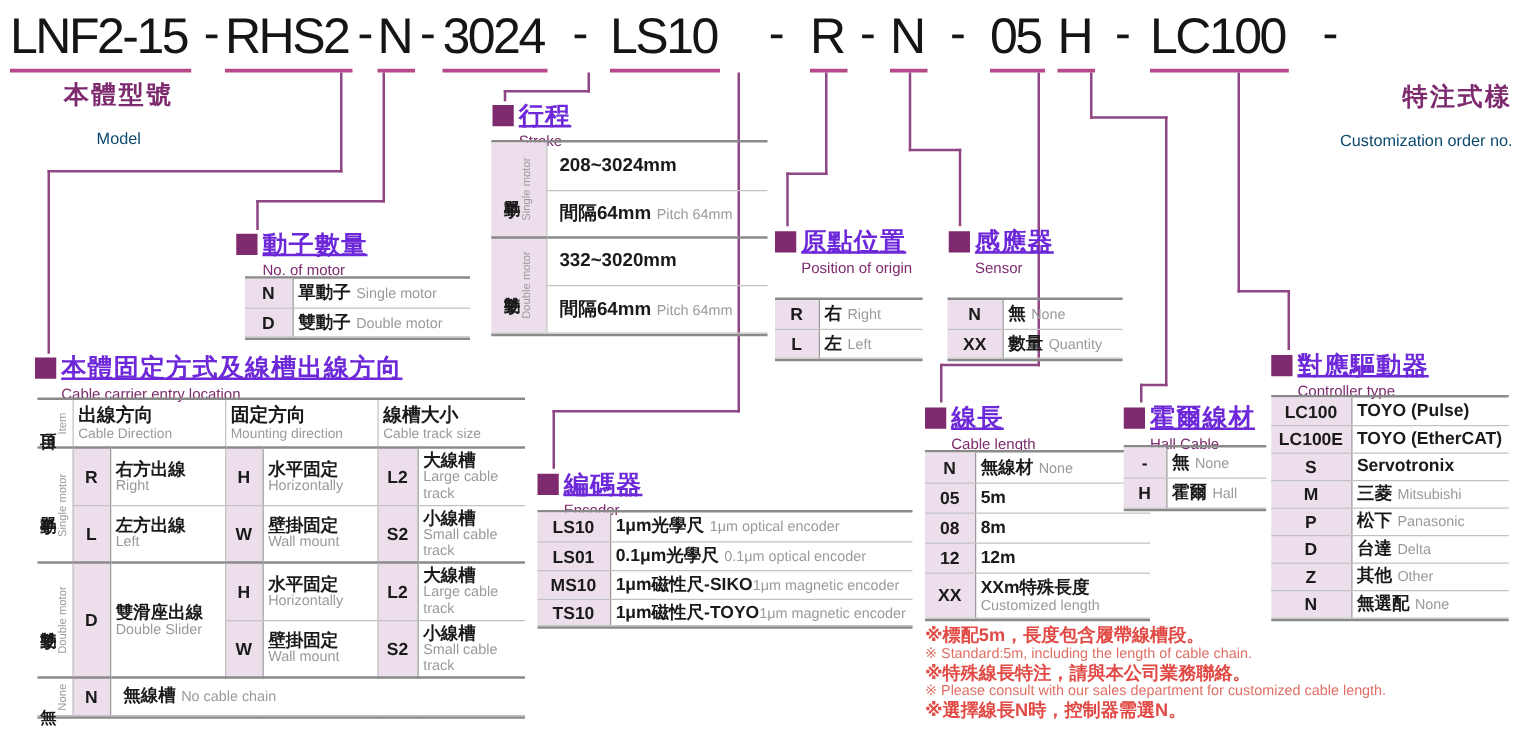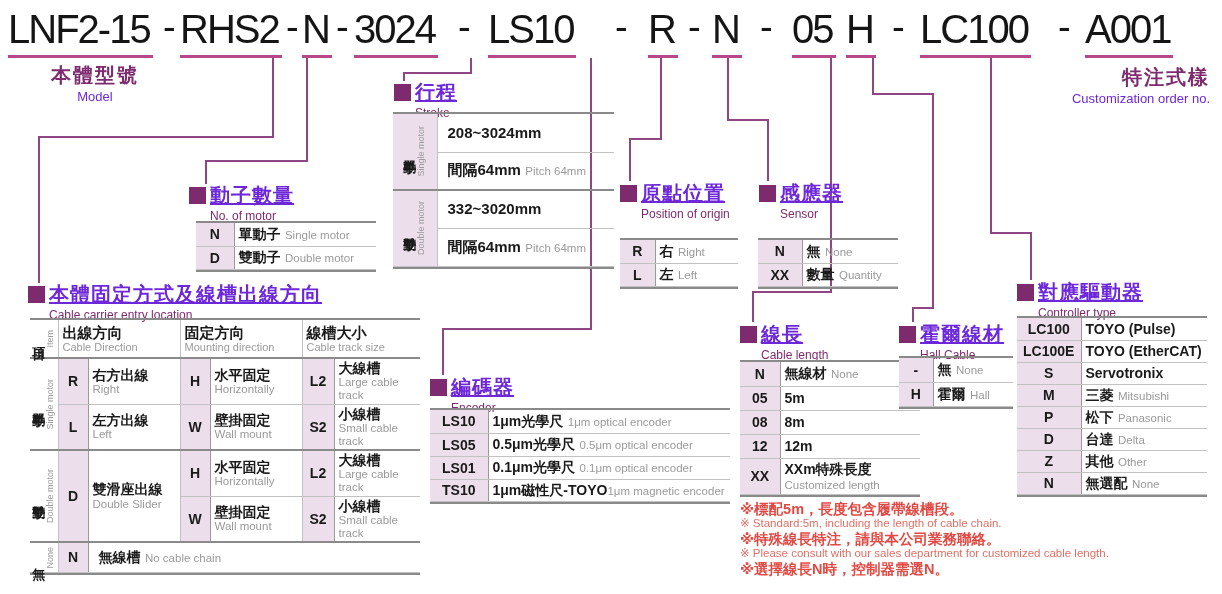--- a/index.html
+++ b/index.html
@@ -12,21 +12,21 @@
   
   .ln{position:absolute;background:#8f4682;}
   
   .sec{position:absolute;white-space:nowrap;}
   .sec-t{display:flex;align-items:center;}
   .sq{width:17px;height:17px;background:#7d2a6e;margin-right:4px;flex:0 0 auto;}
   .sec-zh{font-size:20px;font-weight:bold;color:#6d28d9;letter-spacing:1px;text-decoration:underline;}
   .sec-en{font-size:12px;color:#7d2a6e;margin-left:21px;margin-top:0px;}
   .toplab{position:absolute;}
   .toplab .zh{font-size:20px;font-weight:bold;color:#7d2a6e;letter-spacing:2px;}
-  .toplab .en{font-size:13px;color:#6d28d9;margin-top:0;}
+  .toplab .en{font-size:13px;color:#0c4a6e;margin-top:14px;}
   
   .twrap{position:absolute;border-top:2px solid #8a8a8a;border-bottom:2px solid #8a8a8a;}
   table.t{border-collapse:collapse;width:100%;table-layout:fixed;}
   table.t td{border:1px solid #c2c2c2;padding:1px 4px;vertical-align:middle;}
   table.t tr:first-child td{border-top:none;}
   table.t td:first-child{border-left:none;}
   table.t td:last-child{border-right:none;}
   tr.st td{border-top:2px solid #8a8a8a;}
   td.code{background:#ecdfeb;font-weight:bold;text-align:center;font-size:14px;color:#1a1a1a;
           border-right:1px solid #9a9a9a !important;}
@@ -61,21 +61,20 @@
   <span class="hyph" style="left:615px;">-</span>
   <span class="seg" style="left:648px;">R</span>
   <span class="hyph" style="left:688px;">-</span>
   <span class="seg" style="left:712px;">N</span>
   <span class="hyph" style="left:760px;">-</span>
   <span class="seg" style="left:792px;">05</span>
   <span class="seg" style="left:846px;">H</span>
   <span class="hyph" style="left:892px;">-</span>
   <span class="seg" style="left:920px;">LC100</span>
   <span class="hyph" style="left:1058px;">-</span>
-  <span class="seg" style="left:1085px;">A001</span>
 
   <div class="toplab" style="left:16px;top:62px;width:158px;text-align:center;">
     <div class="zh">本體型號</div>
     <div class="en">Model</div>
   </div>
   <div class="toplab" style="left:1030px;top:64px;width:180px;text-align:right;">
     <div class="zh">特注式樣</div>
     <div class="en">Customization order no.</div>
   </div>
 
@@ -379,26 +378,26 @@
         <colgroup>
           <col style="width:58px">
           <col>
         </colgroup>
       <tbody>
           <tr style="height:23px;">
         <td class="code">LS10</td>
         <td><span class="zhb">1μm光學尺</span> <span class="eng">1μm optical encoder</span></td>
           </tr>
       <tr style="height:23px;">
-        <td class="code">LS05</td>
-        <td><span class="zhb">0.5μm光學尺</span> <span class="eng">0.5μm optical encoder</span></td>
-          </tr>
-      <tr style="height:23px;">
         <td class="code">LS01</td>
         <td><span class="zhb">0.1μm光學尺</span> <span class="eng">0.1μm optical encoder</span></td>
+          </tr>
+      <tr style="height:23px;">
+        <td class="code">MS10</td>
+        <td><span class="zhb">1μm磁性尺-SIKO</span><span class="eng">1μm magnetic encoder</span></td>
           </tr>
       <tr style="height:21px;">
         <td class="code">TS10</td>
         <td><span class="zhb">1μm磁性尺-TOYO</span><span class="eng">1μm magnetic encoder</span></td>
           </tr>
     </tbody>
       </table>
   </div>
 
   <div class="sec" style="left:740px;top:321px;">

